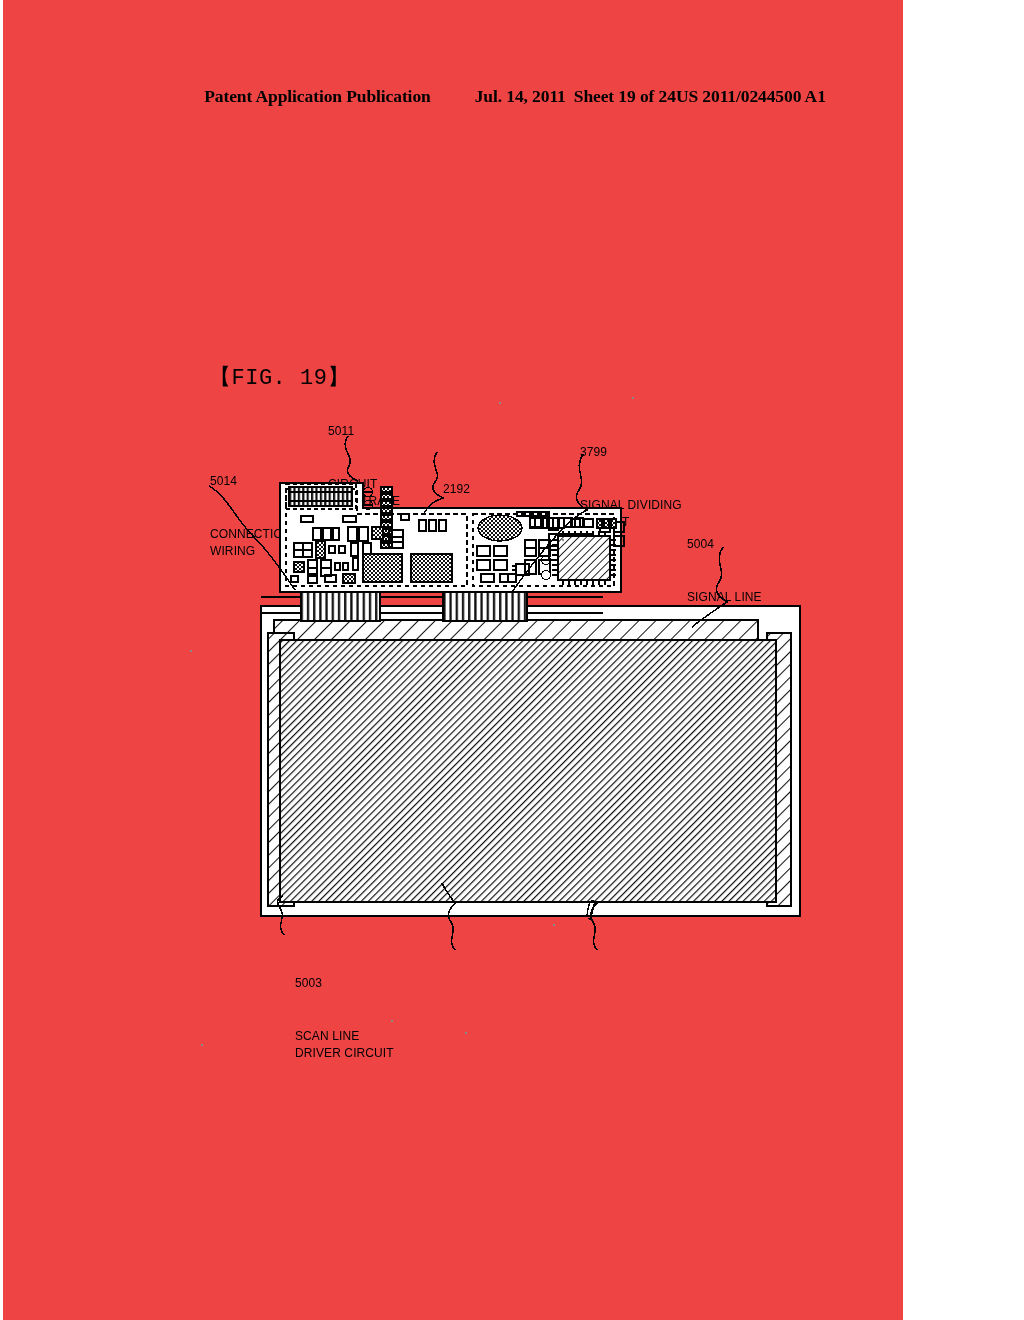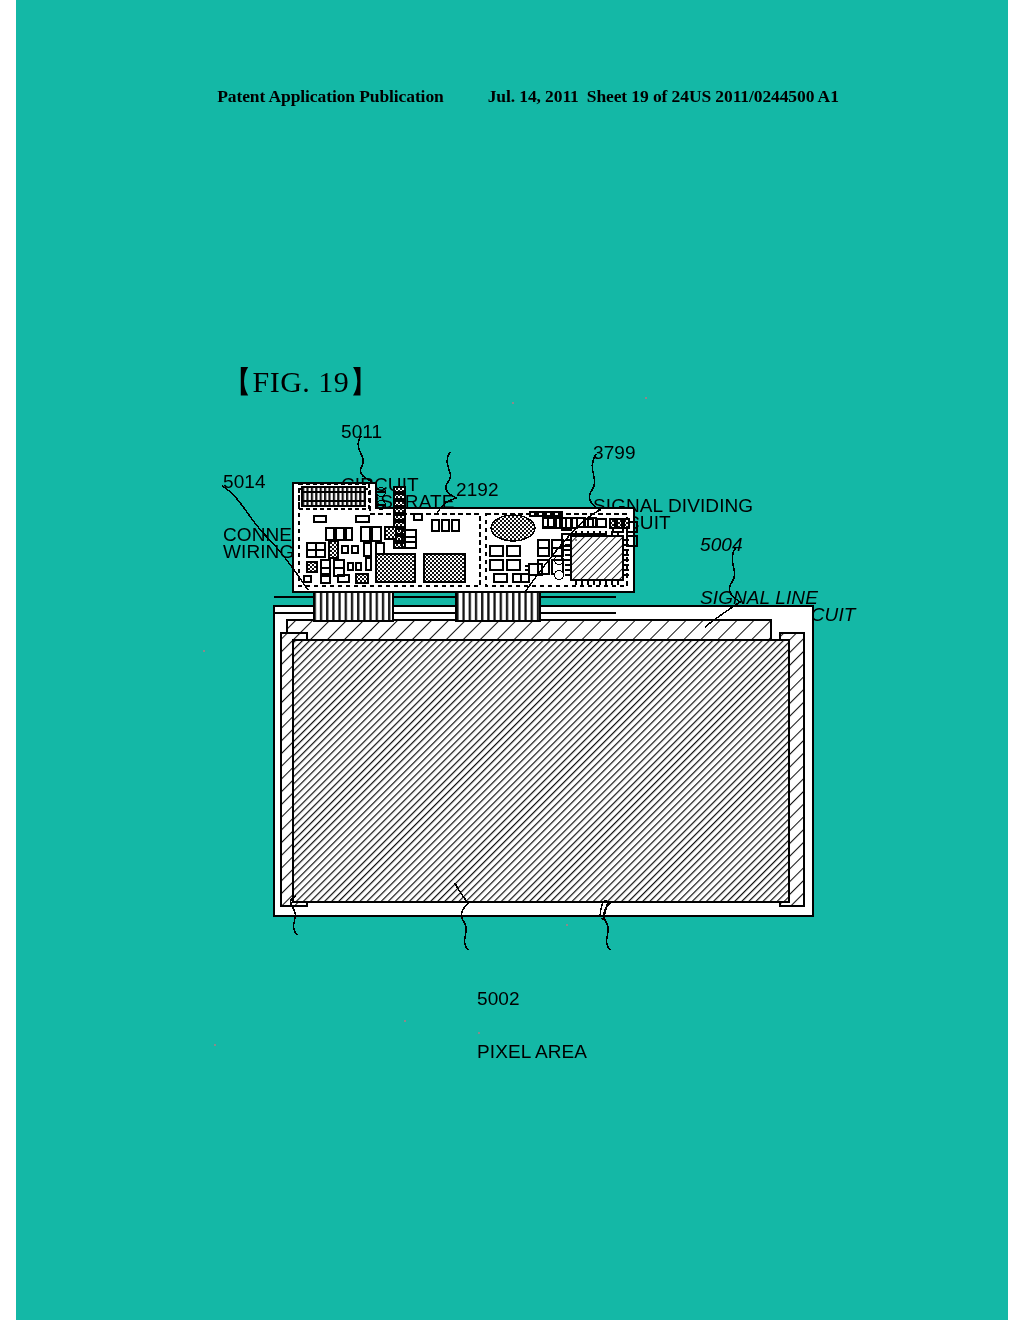--- a/index.html
+++ b/index.html
@@ -11,24 +11,24 @@
   body {
     width: 1024px;
     height: 1320px;
     position: relative;
     font-family: "Liberation Sans", sans-serif;
     color: #000000;
     overflow: hidden;
   }
   .page {
     position: absolute;
-    left: 16px; top: 0;
-    width: 992px;
+    left: 3px; top: 0;
+    width: 900px;
     height: 1320px;
-    background: #14b8a6;
+    background: #ef4444;
   }
 
   
   .header {
     position: absolute;
     left: 0;
     top: 86px;
     width: 1024px;
     display: flex;
     justify-content: center;
@@ -42,31 +42,31 @@
   .header .h-pub   { margin-right: 44px; }
   .header .h-date  { margin-right: 8px; }
   .header .h-sheet { }
   .header .h-num   { }
 
   
   .fig-label {
     position: absolute;
     left: 206px;
     top: 362px;
-    font-family: Liberation Serif, serif;
-    font-size: 30px;
+    font-family: Liberation Mono, monospace;
+    font-size: 22px;
     letter-spacing: 0.5px;
     white-space: nowrap;
   }
 
   
   .callout {
     position: absolute;
     font-family: "Liberation Sans", sans-serif;
-    font-size: 19px;
+    font-size: 12px;
     line-height: 17.5px;
     letter-spacing: 0.1px;
     white-space: pre;
   }
   .callout .num { display: block; }
   .callout .txt { display: block; }
 
   
   .drawing {
     position: absolute;
@@ -108,31 +108,32 @@
     <span class="txt">CONTROL
 CIRCUIT</span>
   </div>
 
   <div class="callout" style="left:577px; top:409px;">
     <span class="num">3799</span>
     <span class="txt">SIGNAL DIVIDING
 CIRCUIT</span>
   </div>
 
-  <div class="callout" style="left:684px; top:501px;font-style:italic;">
+  <div class="callout" style="left:684px; top:501px;">
     <span class="num">5004</span>
     <span class="txt">SIGNAL LINE
 DRIVER CIRCUIT</span>
   </div>
 
-
-  <div class="callout" style="left:461px; top:955px;">
-    <span class="num">5002</span>
-    <span class="txt">PIXEL AREA</span>
-  </div>
+  <div class="callout" style="left:292px; top:940px;">
+    <span class="num">5003</span>
+    <span class="txt">SCAN LINE
+DRIVER CIRCUIT</span>
+  </div>
+
 
 
   <svg class="drawing" viewBox="0 0 1024 1320">
     <defs>
 
       <pattern id="hatchPixel" width="5" height="5" patternUnits="userSpaceOnUse" patternTransform="rotate(45)">
         <rect width="5" height="5" fill="#ffffff"></rect>
         <line x1="0" y1="0" x2="0" y2="5" stroke="#111111" stroke-width="2.4"></line>
       </pattern>
 

